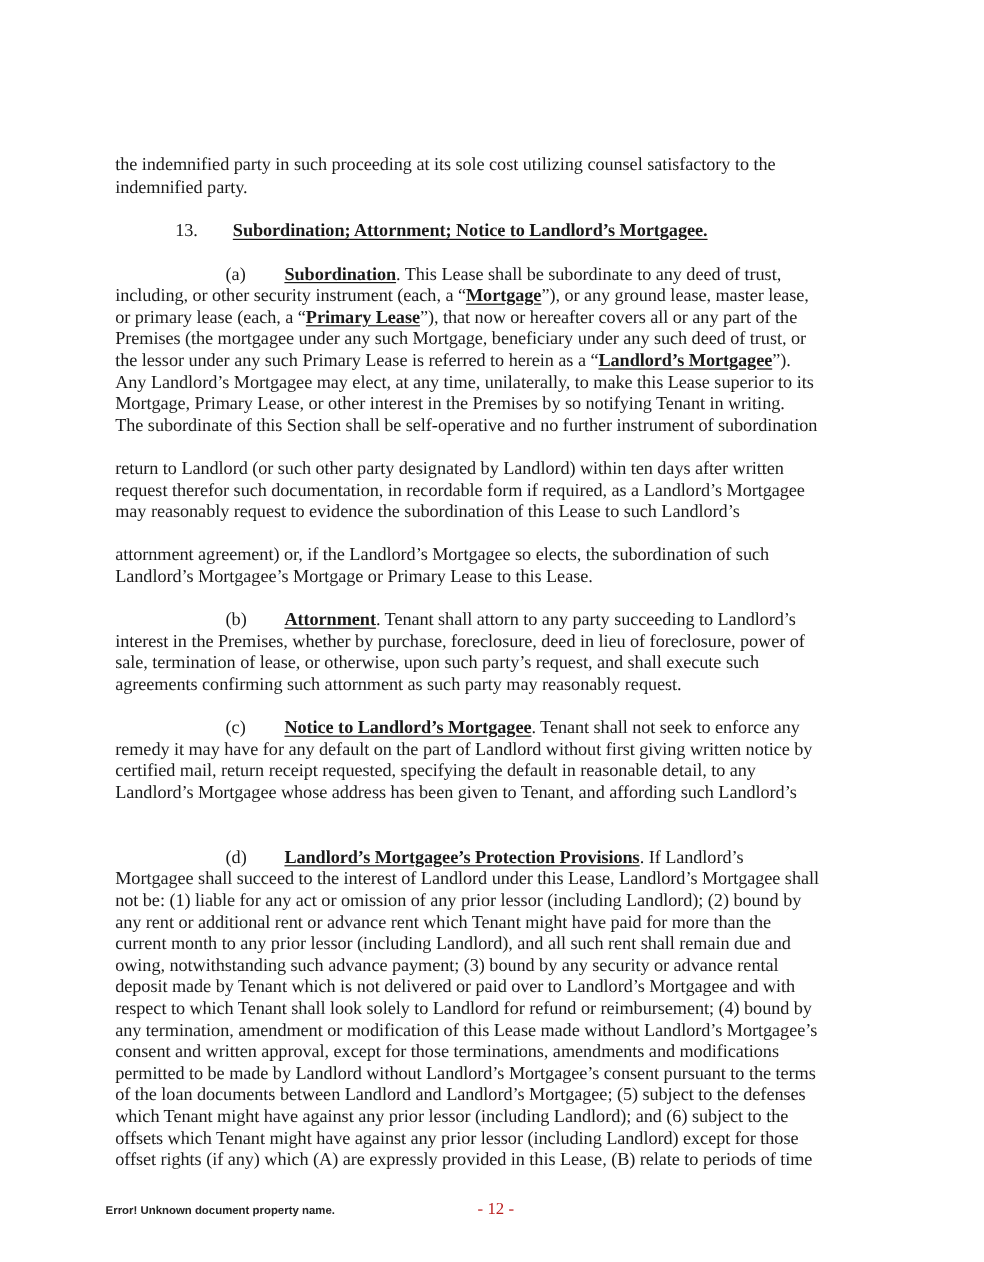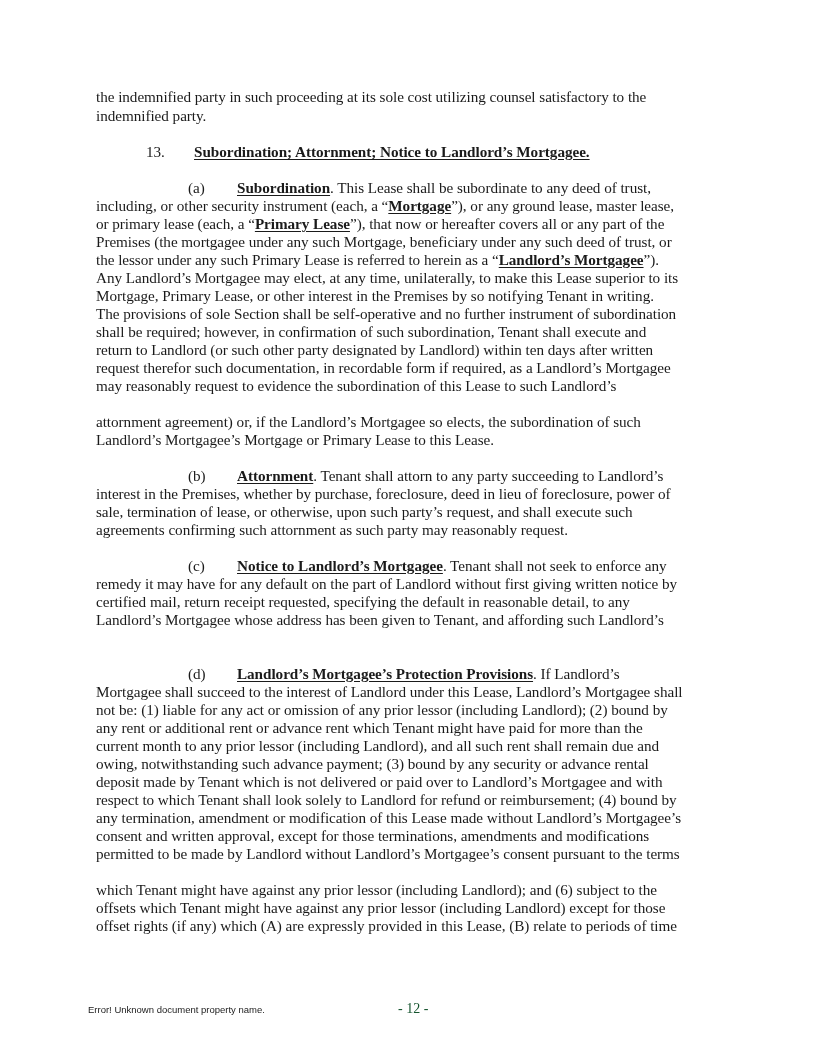--- a/index.html
+++ b/index.html
@@ -5,35 +5,35 @@
   html, body { margin: 0; padding: 0; }
   body {
     width: 820px; height: 1052px; background: #ffffff; overflow: hidden;
     position: relative;
     font-family: "Liberation Serif", "DejaVu Serif", serif;
     color: #1a1a1a;
   }
   .page { position: absolute; left: 0; top: 0; width: 820px; height: 1052px; }
   .line {
     position: absolute; left: 96px; white-space: nowrap;
-    font-size: 15.2px; line-height: 18px; letter-spacing: -0.05px;
+    font-size: 15.2px; line-height: 18px; letter-spacing: -0.05px; margin-top: 41px;
   }
   .ind1 { left: 146px; }
   .ind2 { left: 188px; }
   .term { font-weight: bold; text-decoration: underline; text-underline-offset: 2px; }
   .tab1 { display: inline-block; width: 48px; }
   .tab2 { display: inline-block; width: 49px; }
   .footer-left {
     position: absolute; left: 88px; top: 1004px;
     font-family: "Liberation Sans", "DejaVu Sans", sans-serif;
-    font-size: 9.5px; font-weight: normal; color: #222;
+    font-size: 9.5px; font-weight: bold; color: #222;
   }
   .footer-page {
     position: absolute; left: 398px; top: 1001px;
-    font-size: 14px; color: #14532d;
+    font-size: 14px; color: #b91c1c;
   }
 </style>
 </head>
 <body>
 
 <div class="page">
 
   <div class="line" style="top:88px">the indemnified party in such proceeding at its sole cost utilizing counsel satisfactory to the</div>
   <div class="line" style="top:107px">indemnified party.</div>
 
@@ -43,22 +43,21 @@
 
   <div class="line ind2" style="top:179px">
     <span class="tab2">(a)</span><span class="term">Subordination</span><span>.  This Lease shall be subordinate to any deed of trust,</span>
   </div>
   <div class="line" style="top:197px"><span>including, or other security instrument (each, a “</span><span class="term">Mortgage</span><span>”), or any ground lease, master lease,</span></div>
   <div class="line" style="top:215px"><span>or primary lease (each, a “</span><span class="term">Primary Lease</span><span>”), that now or hereafter covers all or any part of the</span></div>
   <div class="line" style="top:233px">Premises (the mortgagee under any such Mortgage, beneficiary under any such deed of trust, or</div>
   <div class="line" style="top:251px"><span>the lessor under any such Primary Lease is referred to herein as a “</span><span class="term">Landlord’s Mortgagee</span><span>”).</span></div>
   <div class="line" style="top:269px">Any Landlord’s Mortgagee may elect, at any time, unilaterally, to make this Lease superior to its</div>
   <div class="line" style="top:287px">Mortgage, Primary Lease, or other interest in the Premises by so notifying Tenant in writing.</div>
-  <div class="line" style="top:305px">The provisions of sole Section shall be self-operative and no further instrument of subordination</div>
-  <div class="line" style="top:323px">shall be required; however, in confirmation of such subordination, Tenant shall execute and</div>
+  <div class="line" style="top:305px">The subordinate of this Section shall be self-operative and no further instrument of subordination</div>
   <div class="line" style="top:341px">return to Landlord (or such other party designated by Landlord) within ten days after written</div>
   <div class="line" style="top:359px">request therefor such documentation, in recordable form if required, as a Landlord’s Mortgagee</div>
   <div class="line" style="top:377px">may reasonably request to evidence the subordination of this Lease to such Landlord’s</div>
   <div class="line" style="top:413px">attornment agreement) or, if the Landlord’s Mortgagee so elects, the subordination of such</div>
   <div class="line" style="top:431px">Landlord’s Mortgagee’s Mortgage or Primary Lease to this Lease.</div>
 
   <div class="line ind2" style="top:467px">
     <span class="tab2">(b)</span><span class="term">Attornment</span><span>.  Tenant shall attorn to any party succeeding to Landlord’s</span>
   </div>
   <div class="line" style="top:485px">interest in the Premises, whether by purchase, foreclosure, deed in lieu of foreclosure, power of</div>
@@ -78,19 +77,20 @@
   <div class="line" style="top:683px">Mortgagee shall succeed to the interest of Landlord under this Lease, Landlord’s Mortgagee shall</div>
   <div class="line" style="top:701px">not be: (1) liable for any act or omission of any prior lessor (including Landlord); (2) bound by</div>
   <div class="line" style="top:719px">any rent or additional rent or advance rent which Tenant might have paid for more than the</div>
   <div class="line" style="top:737px">current month to any prior lessor (including Landlord), and all such rent shall remain due and</div>
   <div class="line" style="top:755px">owing, notwithstanding such advance payment; (3) bound by any security or advance rental</div>
   <div class="line" style="top:773px">deposit made by Tenant which is not delivered or paid over to Landlord’s Mortgagee and with</div>
   <div class="line" style="top:791px">respect to which Tenant shall look solely to Landlord for refund or reimbursement; (4) bound by</div>
   <div class="line" style="top:809px">any termination, amendment or modification of this Lease made without Landlord’s Mortgagee’s</div>
   <div class="line" style="top:827px">consent and written approval, except for those terminations, amendments and modifications</div>
   <div class="line" style="top:845px">permitted to be made by Landlord without Landlord’s Mortgagee’s consent pursuant to the terms</div>
+  <div class="line" style="top:863px">of the loan documents between Landlord and Landlord’s Mortgagee; (5) subject to the defenses</div>
   <div class="line" style="top:881px">which Tenant might have against any prior lessor (including Landlord); and (6) subject to the</div>
   <div class="line" style="top:899px">offsets which Tenant might have against any prior lessor (including Landlord) except for those</div>
   <div class="line" style="top:917px">offset rights (if any) which (A) are expressly provided in this Lease, (B) relate to periods of time</div>
 
   <div class="footer-left">Error! Unknown document property name.</div>
   <div class="footer-page">- 12 -</div>
 </div>
 
 </body></html>

